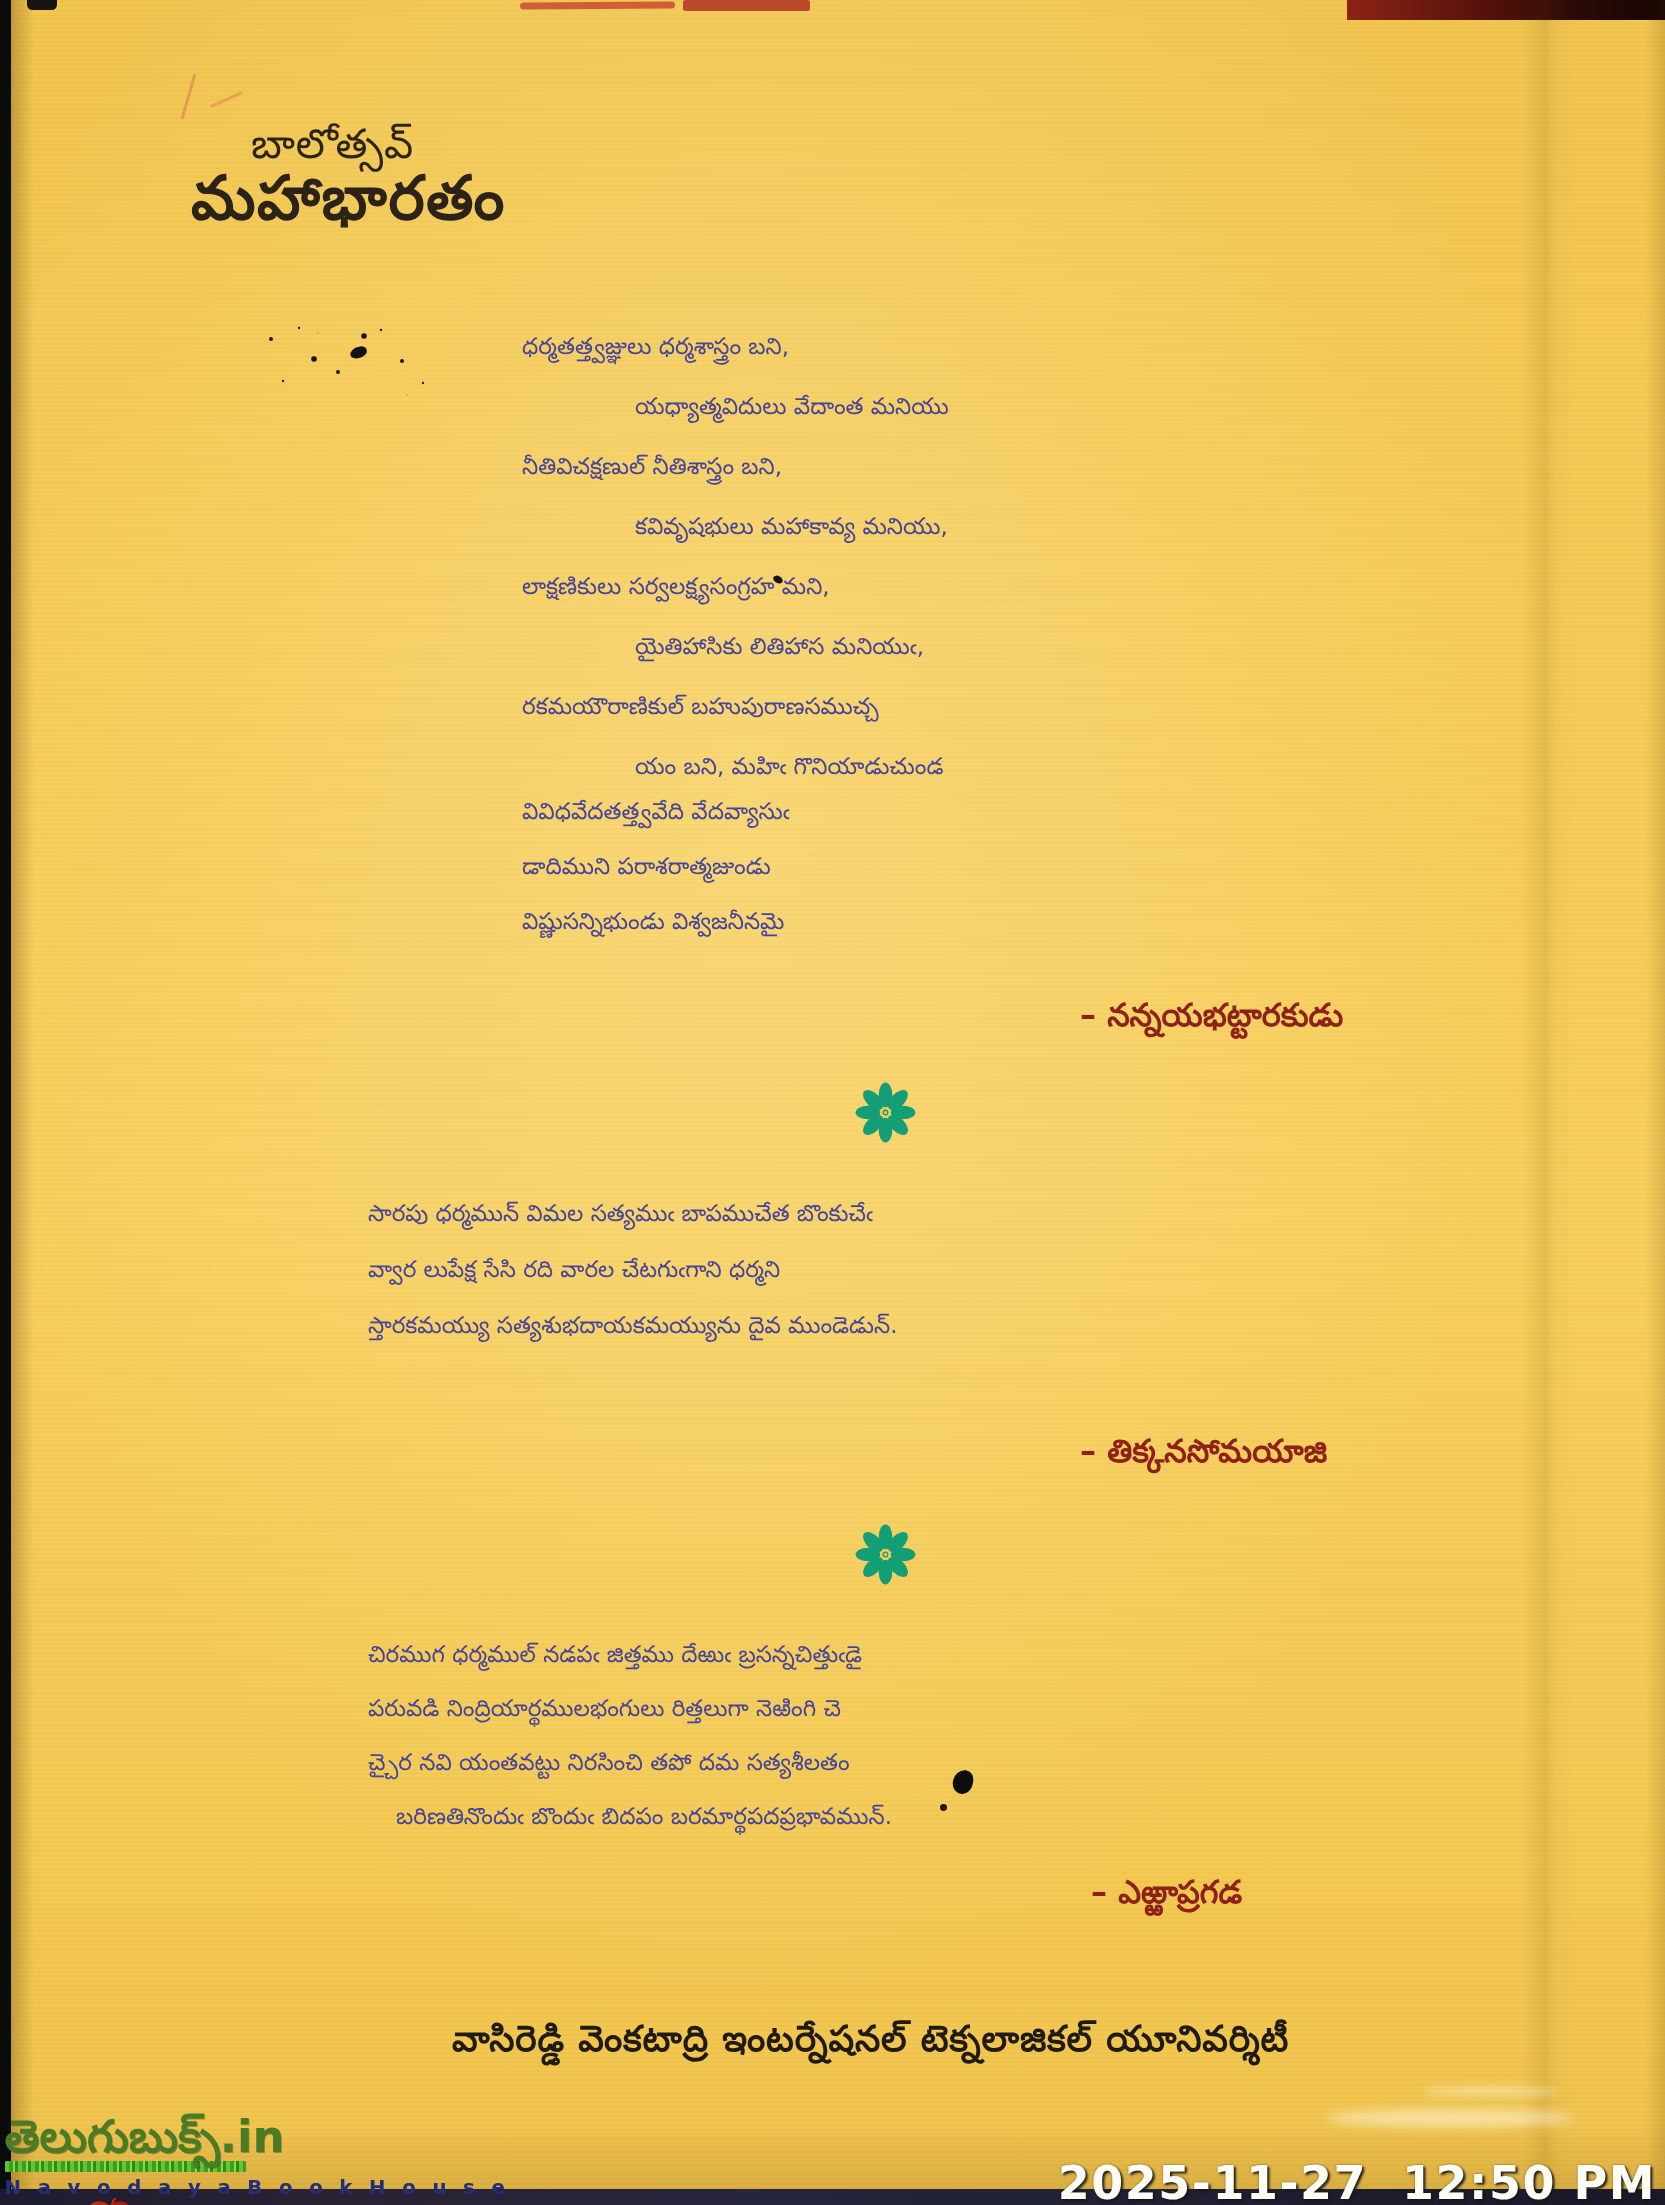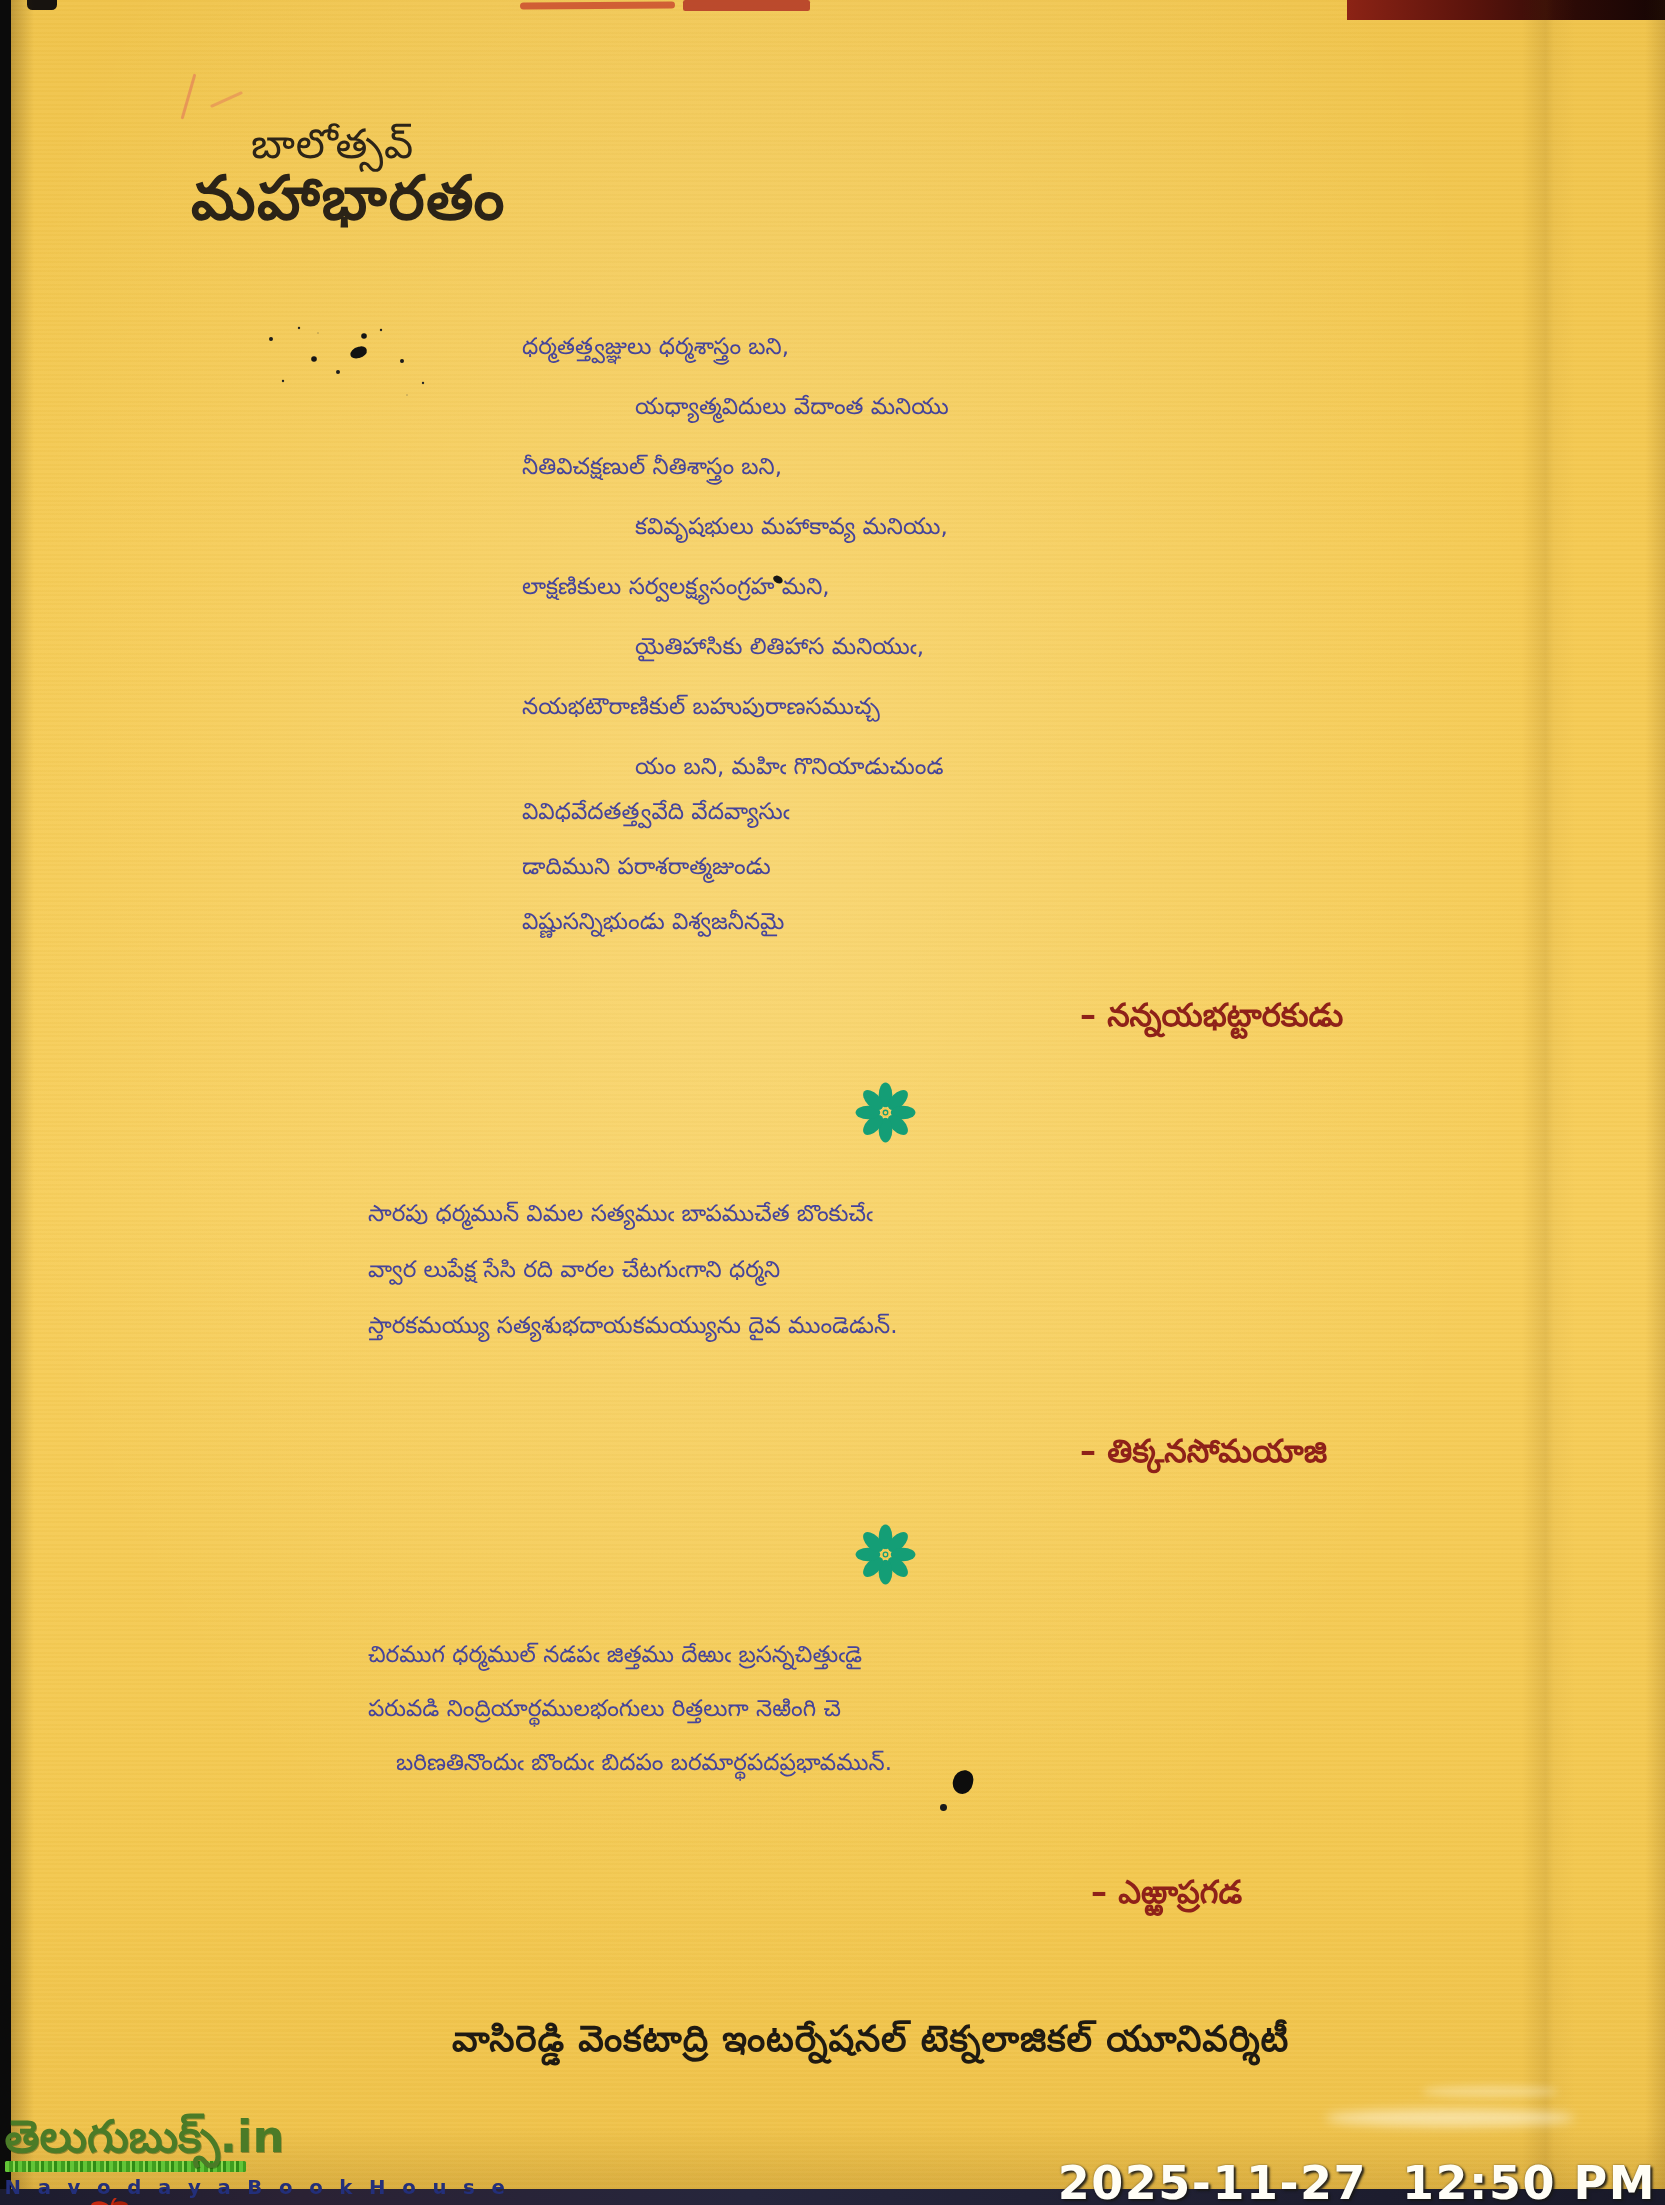--- a/index.html
+++ b/index.html
@@ -94,21 +94,21 @@
   <div class="abs series">బాలోత్సవ్</div>
   <div class="abs title">మహాభారతం</div>
 
   <div class="abs verse" style="left:522px;top:316px;">
     <div class="ln">ధర్మతత్త్వజ్ఞులు ధర్మశాస్త్రం బని,</div>
     <div class="ln ind">యధ్యాత్మవిదులు వేదాంత మనియు</div>
     <div class="ln">నీతివిచక్షణుల్ నీతిశాస్త్రం బని,</div>
     <div class="ln ind">కవివృషభులు మహాకావ్య మనియు,</div>
     <div class="ln">లాక్షణికులు సర్వలక్ష్యసంగ్రహ మని,</div>
     <div class="ln ind">యైతిహాసికు లితిహాస మనియుఁ,</div>
-    <div class="ln">నయభటౌరాణికుల్ బహుపురాణసముచ్చ</div>
+    <div class="ln">రకమయౌరాణికుల్ బహుపురాణసముచ్చ</div>
     <div class="ln ind">యం బని, మహిఁ గొనియాడుచుండ</div>
   </div>
   <div class="abs verse verse-b" style="left:522px;top:784px;">
     <div class="ln">వివిధవేదతత్త్వవేది వేదవ్యాసుఁ</div>
     <div class="ln">డాదిముని పరాశరాత్మజుండు</div>
     <div class="ln">విష్ణుసన్నిభుండు విశ్వజనీనమై</div>
   </div>
   <div class="abs attr" style="left:1080px;top:996px;">– నన్నయభట్టారకుడు</div>
 
   <svg class="abs flower" style="left:853px;top:1080px;" viewBox="0 0 100 100">
@@ -144,20 +144,21 @@
       <ellipse cx="50" cy="23" rx="10.5" ry="19" transform="rotate(270 50 50)"></ellipse>
       <ellipse cx="50" cy="23" rx="10.5" ry="19" transform="rotate(315 50 50)"></ellipse>
     </g>
     <circle cx="50" cy="50" r="7.5" fill="#f5ca53"></circle>
     <circle cx="50" cy="50" r="3.5" fill="none" stroke="#149e76" stroke-width="2"></circle>
   </svg>
 
   <div class="abs verse poem-wide" style="left:368px;top:1627px;">
     <div class="ln" style="height:54px;line-height:54px;">చిరముగ ధర్మముల్ నడపఁ జిత్తము దేఱుఁ బ్రసన్నచిత్తుఁడై</div>
     <div class="ln" style="height:54px;line-height:54px;">పరువడి నింద్రియార్థములభంగులు రిత్తలుగా నెఱింగి చె</div>
+    <div class="ln" style="height:54px;line-height:54px;">చ్చైర నవి యంతవట్టు నిరసించి తపో దమ సత్యశీలతం</div>
     <div class="ln" style="height:54px;line-height:54px;margin-left:28px;">బరిణతినొందుఁ బొందుఁ బిదపం బరమార్థపదప్రభావమున్.</div>
   </div>
   <div class="abs attr" style="left:1091px;top:1873px;">– ఎఱ్ఱాప్రగడ</div>
 
   <div class="abs publisher">వాసిరెడ్డి వెంకటాద్రి ఇంటర్నేషనల్ టెక్నలాజికల్ యూనివర్శిటీ</div>
 
   <div class="abs wm">
     <div class="wm-site">తెలుగుబుక్స్.in</div>
     <div class="wm-grass"></div>
     <div class="wm-store">N a v o d a y a  B o o k  H o u s e</div>

